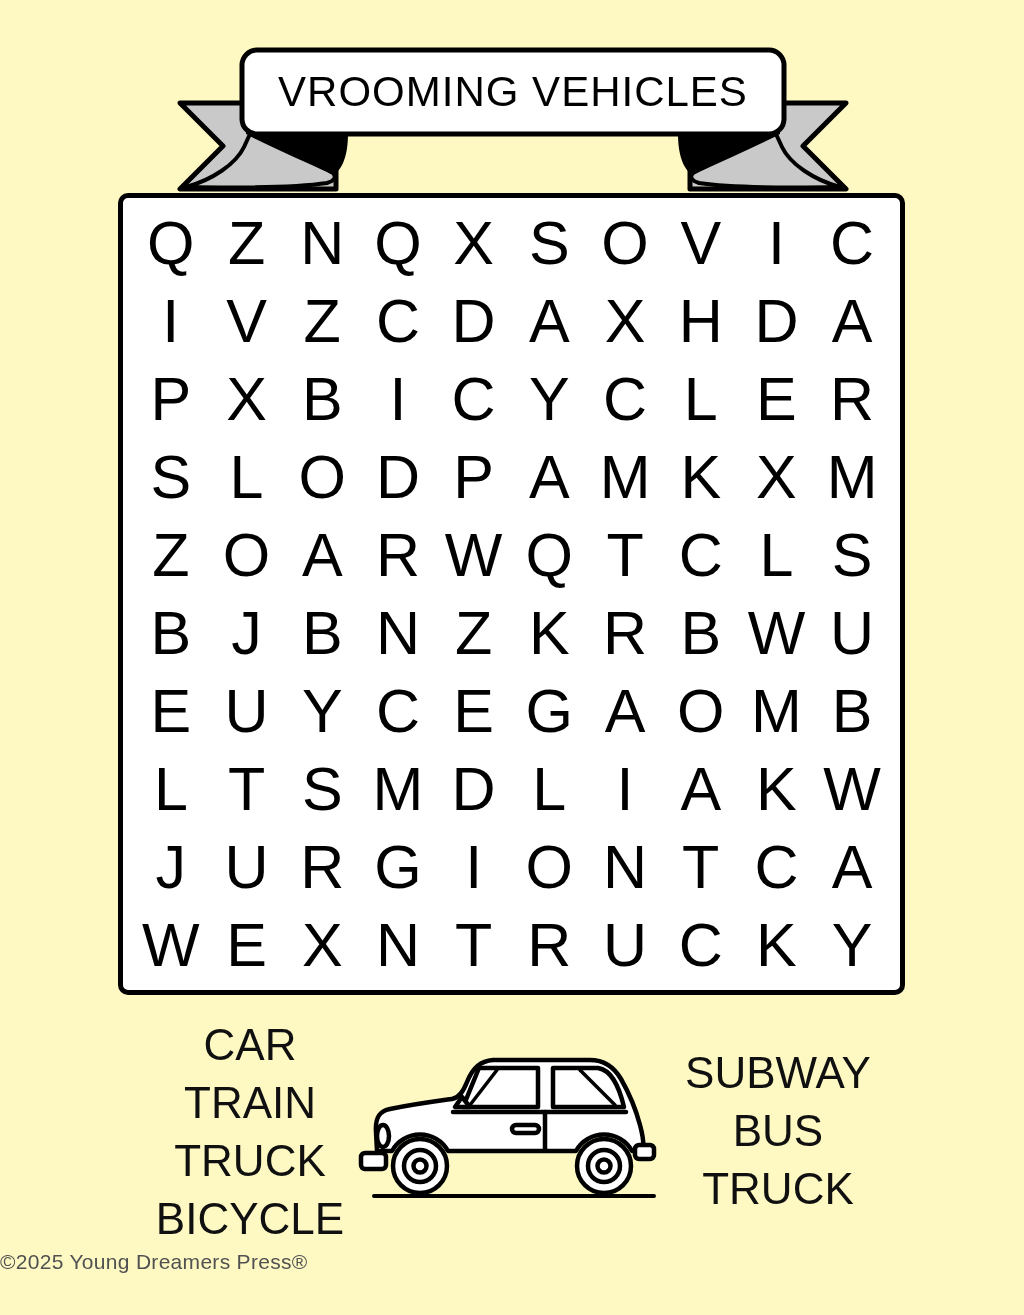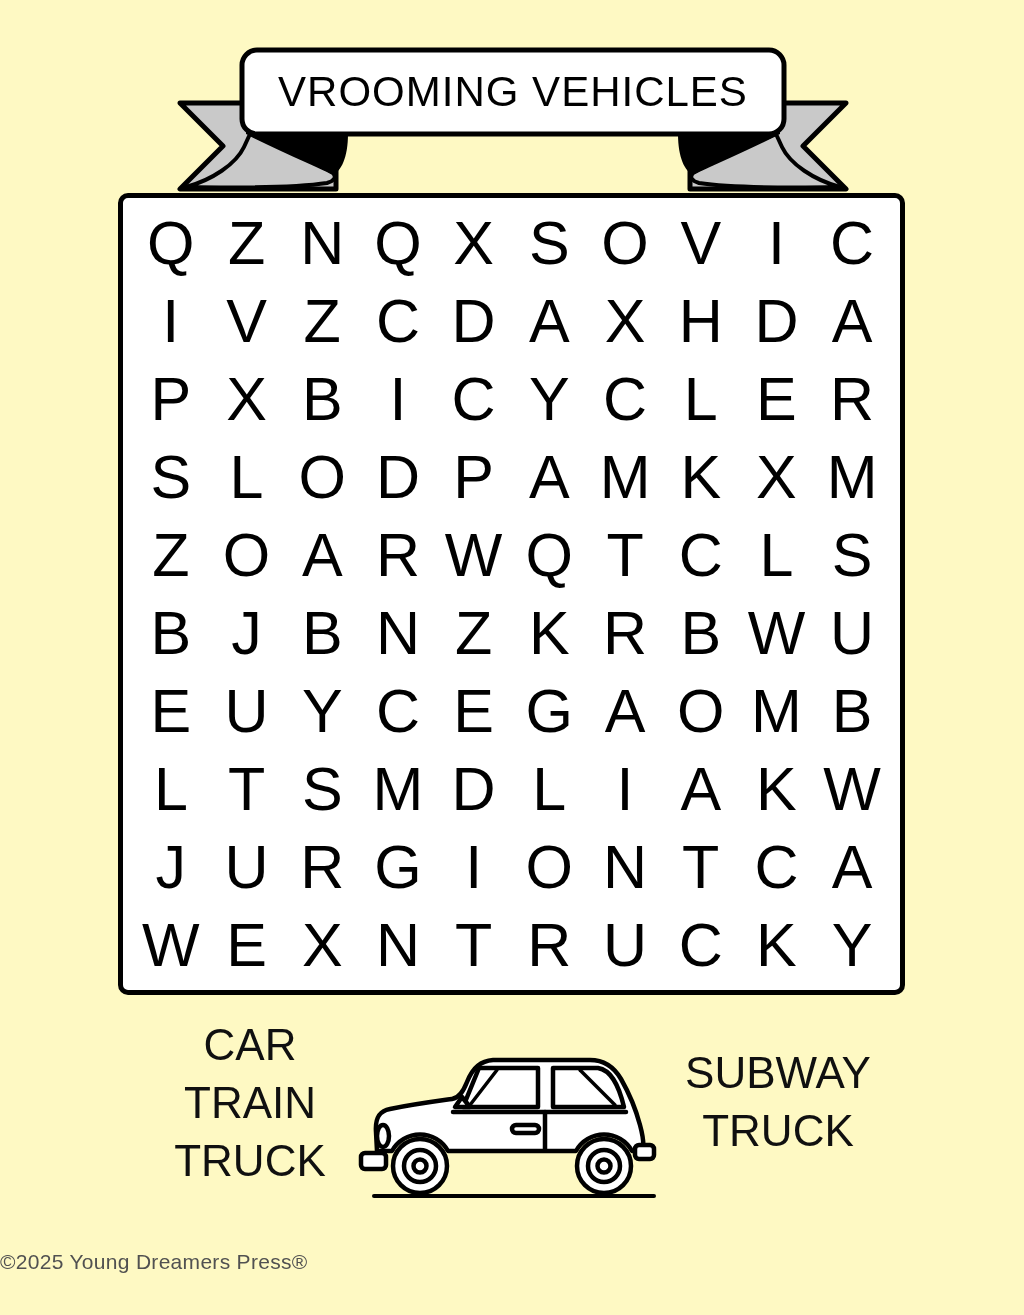--- a/index.html
+++ b/index.html
@@ -167,23 +167,25 @@
       <div class="cell">U</div>
       <div class="cell">C</div>
       <div class="cell">K</div>
       <div class="cell">Y</div>
     </div>
 
   <div class="word-col word-col-left" id="words-left">
       <div class="word">CAR</div>
       <div class="word">TRAIN</div>
       <div class="word">TRUCK</div>
+      <div class="word">BICYCLE</div>
     </div>
   <div class="word-col word-col-right" id="words-right">
       <div class="word">SUBWAY</div>
+      <div class="word">BUS</div>
       <div class="word">TRUCK</div>
     </div>
 
   <svg class="car-svg" viewBox="352 1043 326 162" aria-hidden="true">
     <g fill="#ffffff" stroke="var(--ink)" stroke-width="4.5" stroke-linejoin="round" stroke-linecap="round">
 
       <path d="M 377,1151
         L 376,1132 C 375,1118 379,1111 390,1109
         C 415,1104 438,1101 452,1099
         C 459,1098 463,1092 467,1082

